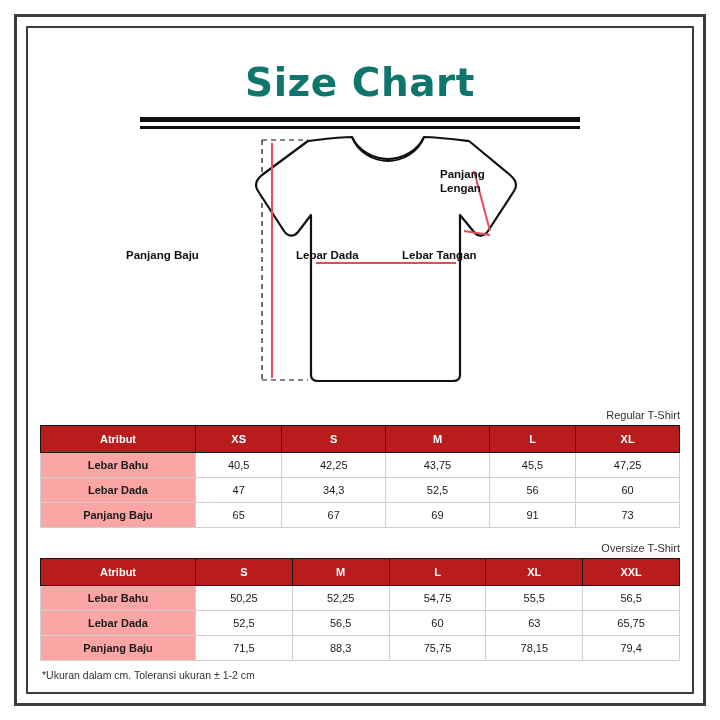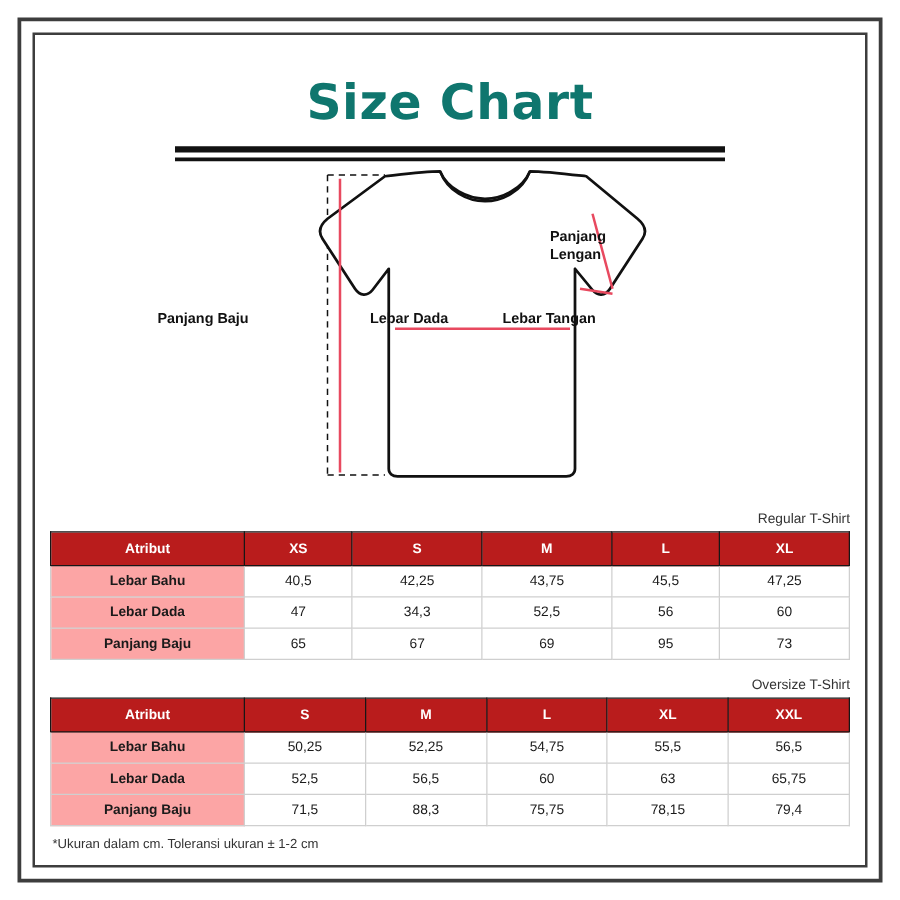--- a/index.html
+++ b/index.html
@@ -180,21 +180,21 @@
           <line x1="232" y1="8" x2="232" y2="243"></line>
 
           <line x1="276" y1="128" x2="416" y2="128"></line>
 
           <line x1="434" y1="36" x2="450" y2="96"></line>
 
           <line x1="424" y1="96" x2="450" y2="100"></line>
         </g>
       </svg>
 
-      <div class="lbl" style="left:400px; top:48px; width:64px;">
+      <div class="lbl" style="left:400px; top:32px; width:64px;">
         <span>Panjang</span><br>
         <span>Lengan</span>
       </div>
 
       <div class="lbl" style="left:362px; top:113px;">Lebar Tangan</div>
 
       <div class="lbl" style="left:256px; top:113px;">Lebar Dada</div>
 
       <div class="lbl" style="left:86px; top:113px;">Panjang Baju</div>
     </div>
@@ -226,21 +226,21 @@
           <td>34,3</td>
           <td>52,5</td>
           <td>56</td>
           <td>60</td>
         </tr>
         <tr>
           <td class="attr">Panjang Baju</td>
           <td>65</td>
           <td>67</td>
           <td>69</td>
-          <td>95</td>
+          <td>91</td>
           <td>73</td>
         </tr>
       </tbody>
     </table>
 
     <div class="spacer"></div>
 
     <div class="tbl-caption">Oversize T-Shirt</div>
     <table>
       <thead>

